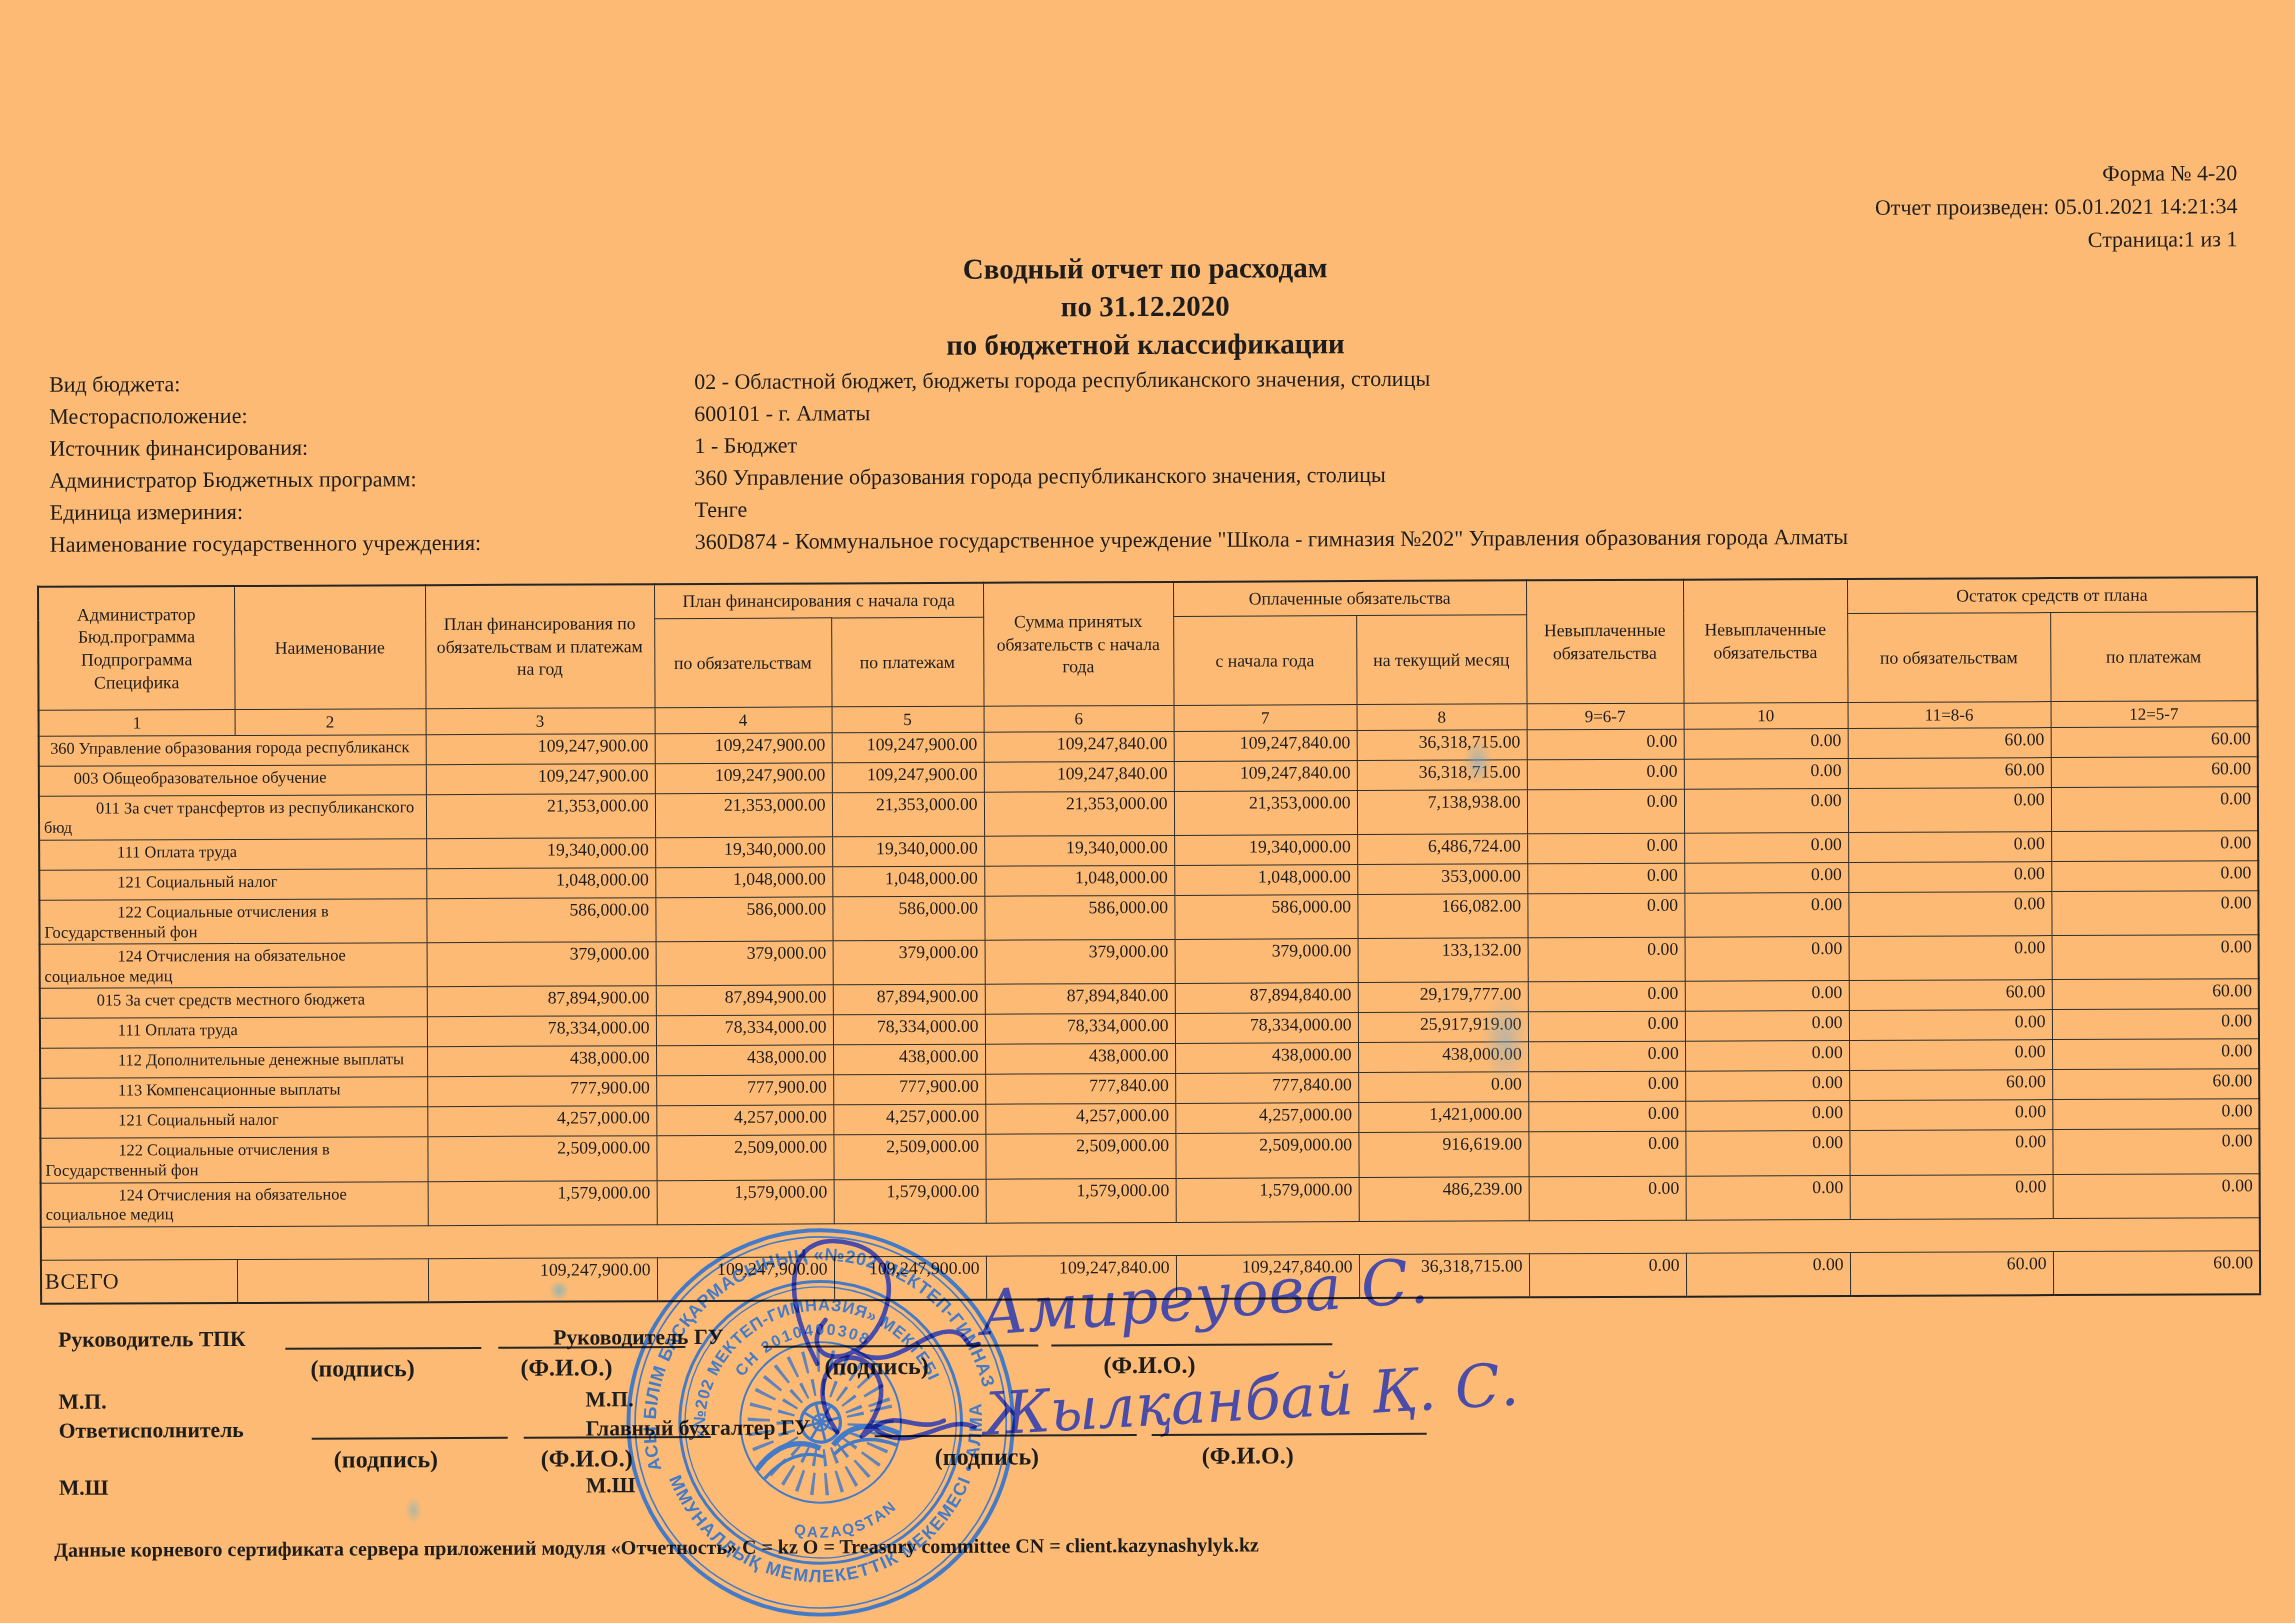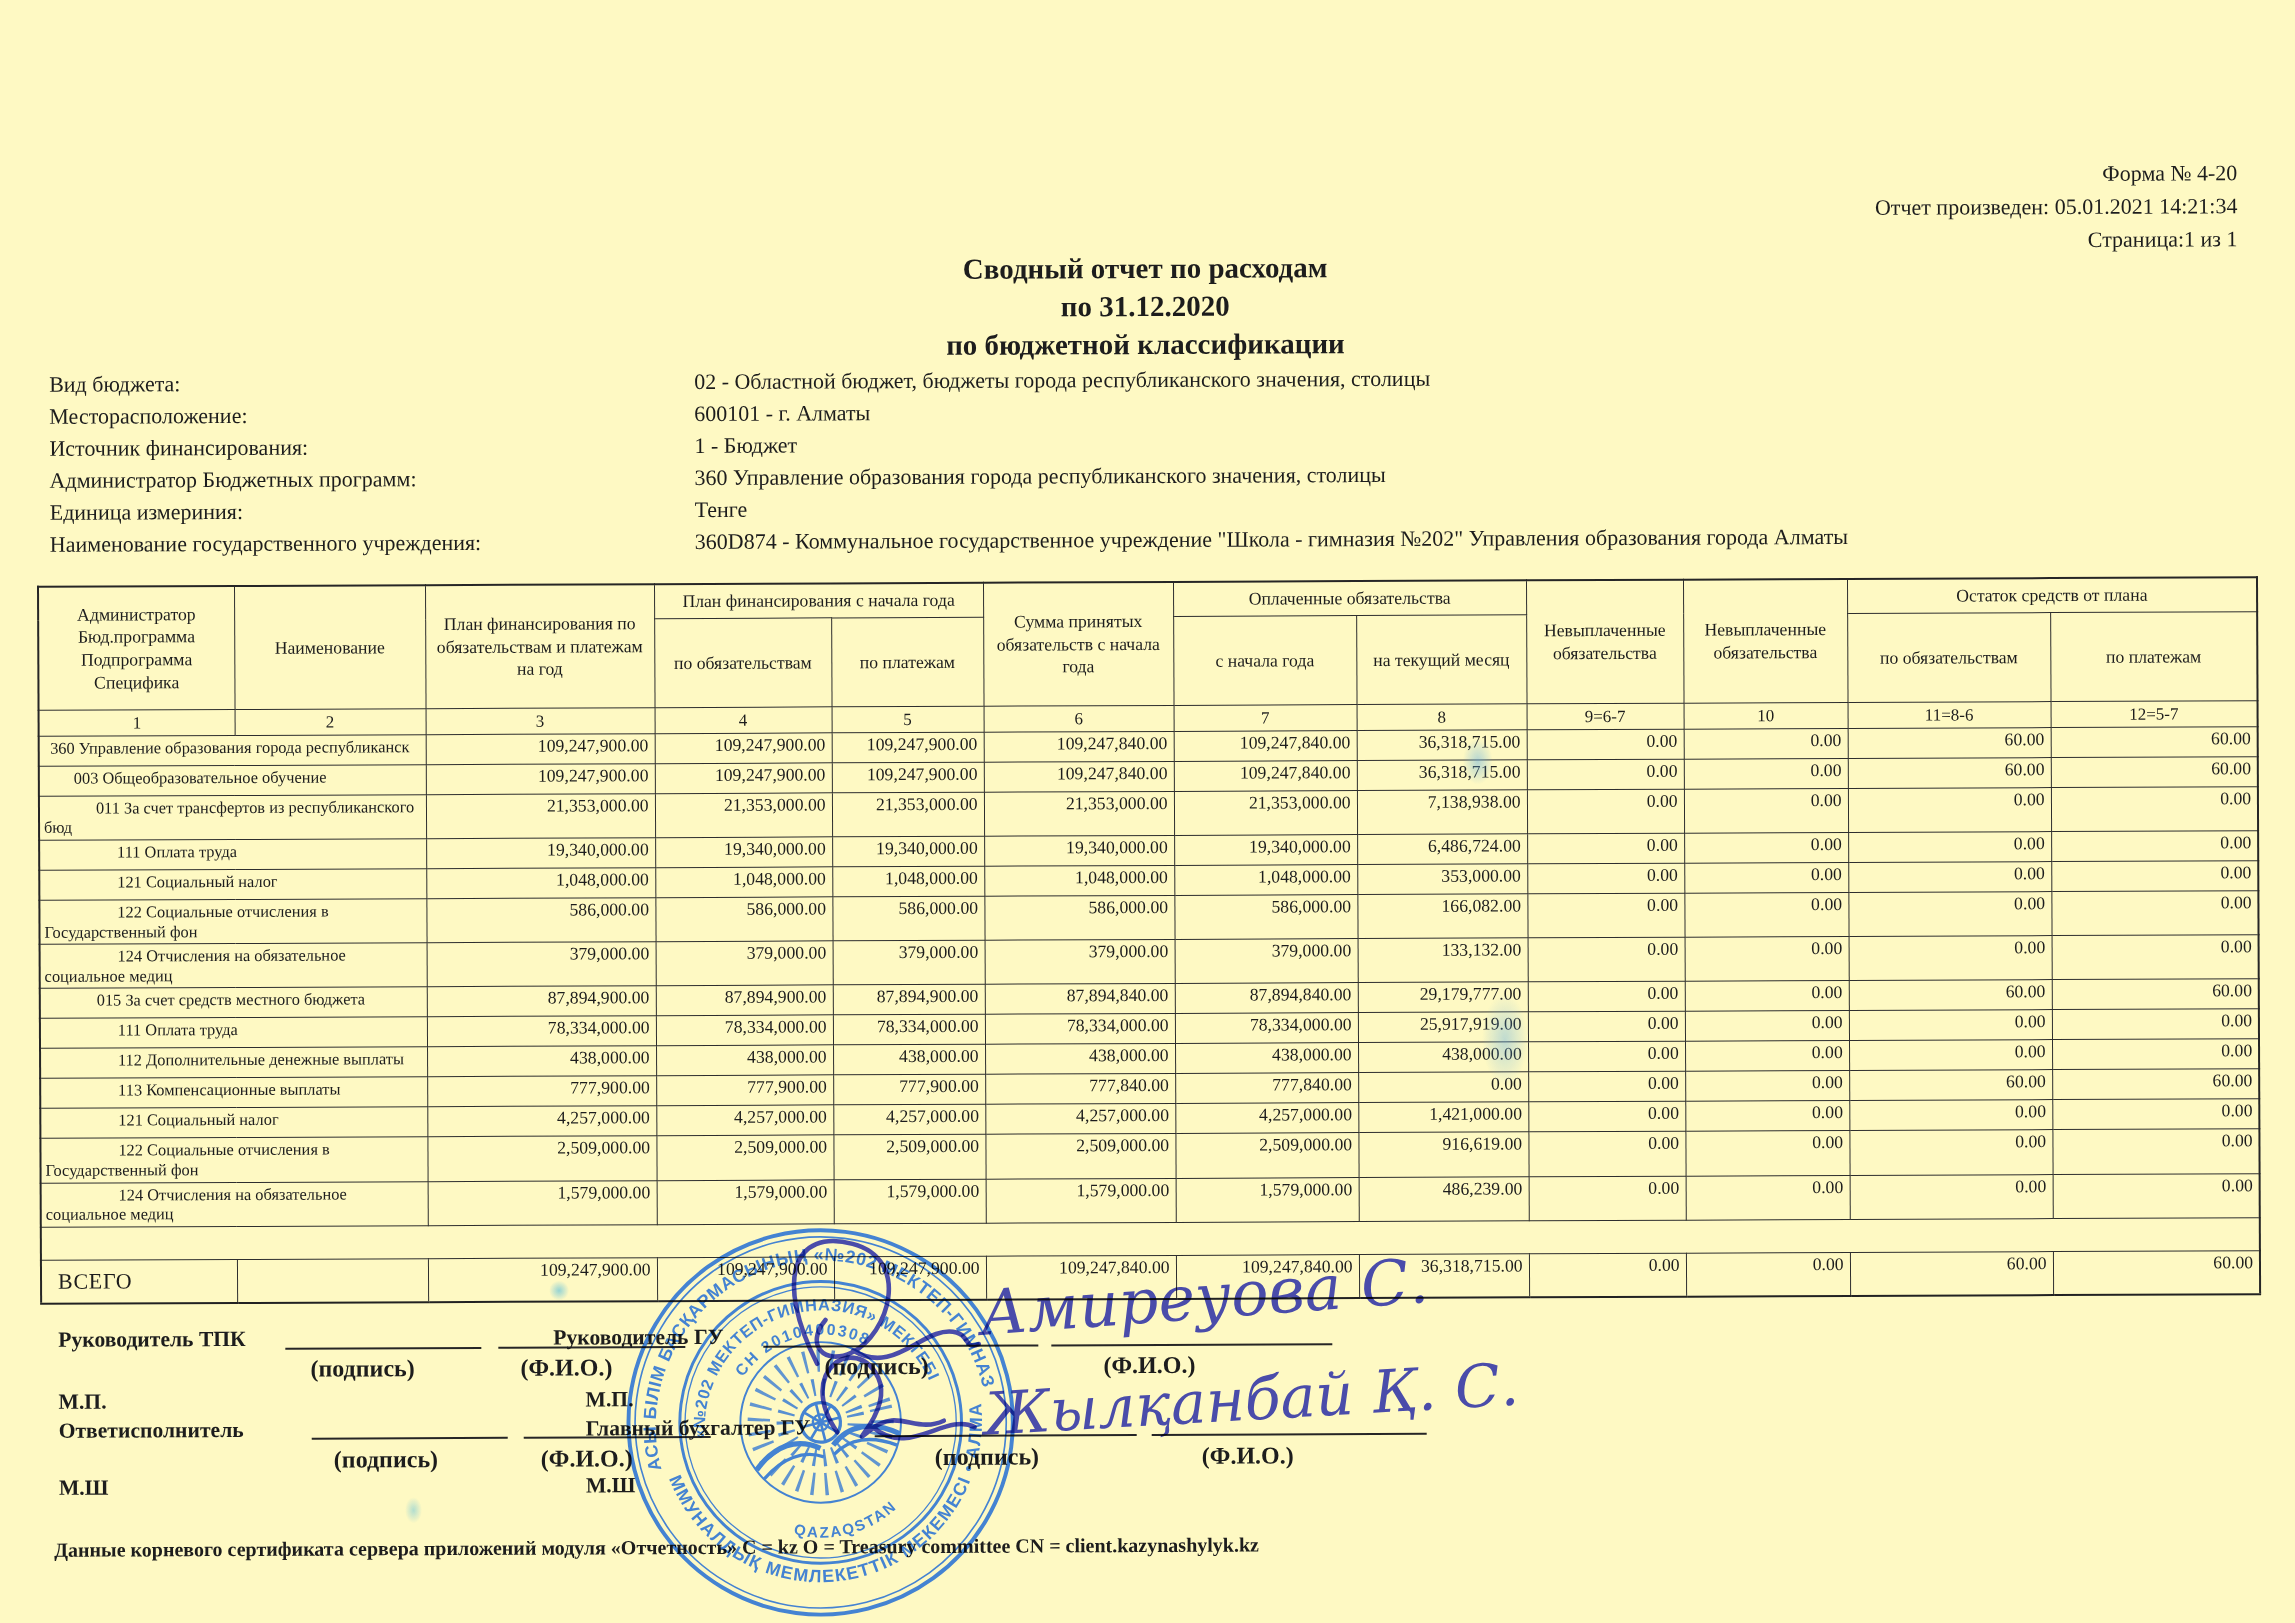--- a/index.html
+++ b/index.html
@@ -1,16 +1,16 @@
 <!DOCTYPE html>
 <html lang="ru" style="font-size:10.5px"><head>
 <meta charset="utf-8">
 <style>
   html,body{margin:0;padding:0;background:#d8d8d4;}
-  .page{position:relative;width:2295px;height:1624px;background:#fef9c3;overflow:hidden;
+  .page{position:relative;width:2295px;height:1624px;background:#fdba74;overflow:hidden;
         font-family:"Liberation Serif","DejaVu Serif",serif;color:#1d1d1d;}
   .tilt{position:absolute;left:0;top:0;width:100%;height:100%;transform:rotate(-0.25deg);}
 
   
   .formhead{position:absolute;top:161px;right:55px;text-align:right;font-size:22px;line-height:33px;}
 
   
   .title{position:absolute;top:249px;left:0;width:100%;text-align:center;font-weight:bold;
          font-size:29px;line-height:38px;}
 
@@ -32,21 +32,21 @@
   .pre{white-space:pre-line;border-radius:10px;}
   td.name{font-size:16.4px;padding:2px 5.2px 2px 3.9px;line-height:19.6px;vertical-align:top;}
   td.num{text-align:right;vertical-align:top;padding:2px 5.9px 2px 2.6px;line-height:19.6px;}
   tr.data td{height:25px;}
   td.name[data-level="0"]{text-indent:6.5px;}
   td.name[data-level="1"]{text-indent:30px;}
   td.name[data-level="2"]{text-indent:52px;}
   td.name[data-level="3"]{text-indent:73px;}
   tr.spacer td{height:30px;border-top:1.6px solid #2e2e2e;border-bottom:1.6px solid #2e2e2e;}
   tr.total td{height:38px;border-bottom:2.6px solid #222;}
-  tr.total td.t-label{font-size:22px;padding-left:16px;letter-spacing:0.7px;vertical-align:middle;}
+  tr.total td.t-label{font-size:22px;padding-left:3px;letter-spacing:0.7px;vertical-align:middle;}
 
   
   .sig-role,.sig-mark,.sig-cap{position:absolute;font-weight:bold;font-size:21.6px;white-space:nowrap;}
   .sig-cap{font-size:24px;}
   .sig-line{position:absolute;height:1.3px;border-bottom:2px solid #262626;}
 
   .footer-line{position:absolute;left:51px;top:1534px;font-weight:bold;font-size:20px;}
 
   
   .stamp{position:absolute;left:614px;top:1217px;width:408px;height:408px;

